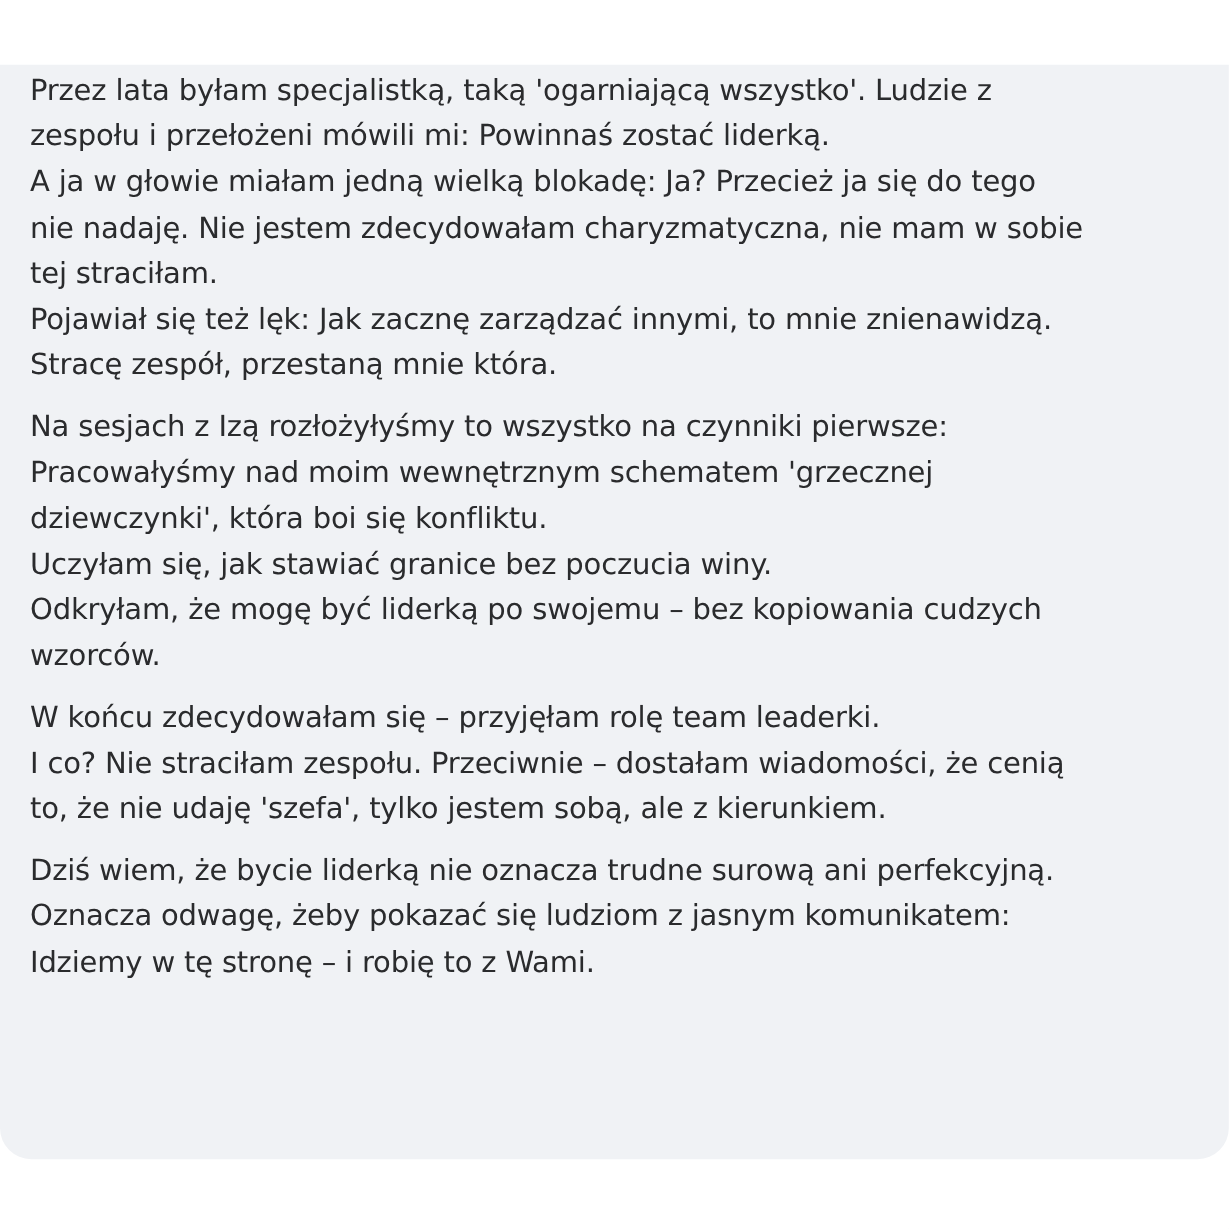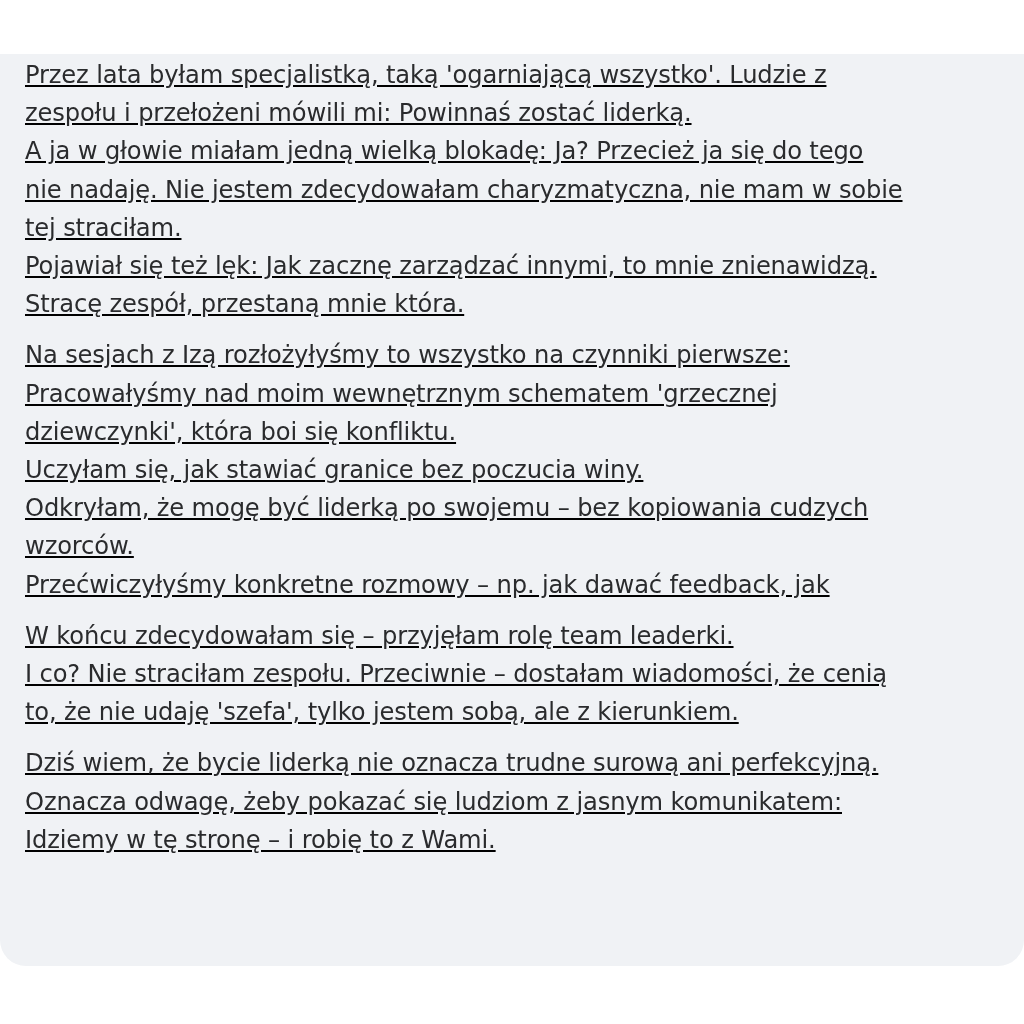--- a/index.html
+++ b/index.html
@@ -16,21 +16,20 @@
       top: 54px;
       width: 1024px;
       height: 912px;
       background: #f0f2f5;
       border-radius: 0 0 26px 26px;
       box-sizing: border-box;
       padding: 2px 20px 0 25px;
     }
     .paragraph {
       margin: 0 0 13px 0;
-      text-decoration: underline;
     }
     .line {
       display: block;
       font-family: "DejaVu Sans", sans-serif;
       font-size: 24.2px;
       line-height: 38.2px;
       color: #2a2b2d;
       white-space: nowrap;
       letter-spacing: -0.15px;
     }
@@ -48,21 +47,20 @@
     <span class="line">Pojawiał się też lęk: Jak zacznę zarządzać innymi, to mnie znienawidzą.</span>
     <span class="line">Stracę zespół, przestaną mnie która.</span>
   </div>
   <div class="paragraph">
     <span class="line">Na sesjach z Izą rozłożyłyśmy to wszystko na czynniki pierwsze:</span>
     <span class="line">Pracowałyśmy nad moim wewnętrznym schematem 'grzecznej</span>
     <span class="line">dziewczynki', która boi się konfliktu.</span>
     <span class="line">Uczyłam się, jak stawiać granice bez poczucia winy.</span>
     <span class="line">Odkryłam, że mogę być liderką po swojemu – bez kopiowania cudzych</span>
     <span class="line">wzorców.</span>
-    <span class="line">Przećwiczyłyśmy konkretne rozmowy – np. jak dawać feedback, jak</span>
   </div>
   <div class="paragraph">
     <span class="line">W końcu zdecydowałam się – przyjęłam rolę team leaderki.</span>
     <span class="line">I co? Nie straciłam zespołu. Przeciwnie – dostałam wiadomości, że cenią</span>
     <span class="line">to, że nie udaję 'szefa', tylko jestem sobą, ale z kierunkiem.</span>
   </div>
   <div class="paragraph">
     <span class="line">Dziś wiem, że bycie liderką nie oznacza trudne surową ani perfekcyjną.</span>
     <span class="line">Oznacza odwagę, żeby pokazać się ludziom z jasnym komunikatem:</span>
     <span class="line">Idziemy w tę stronę – i robię to z Wami.</span>

